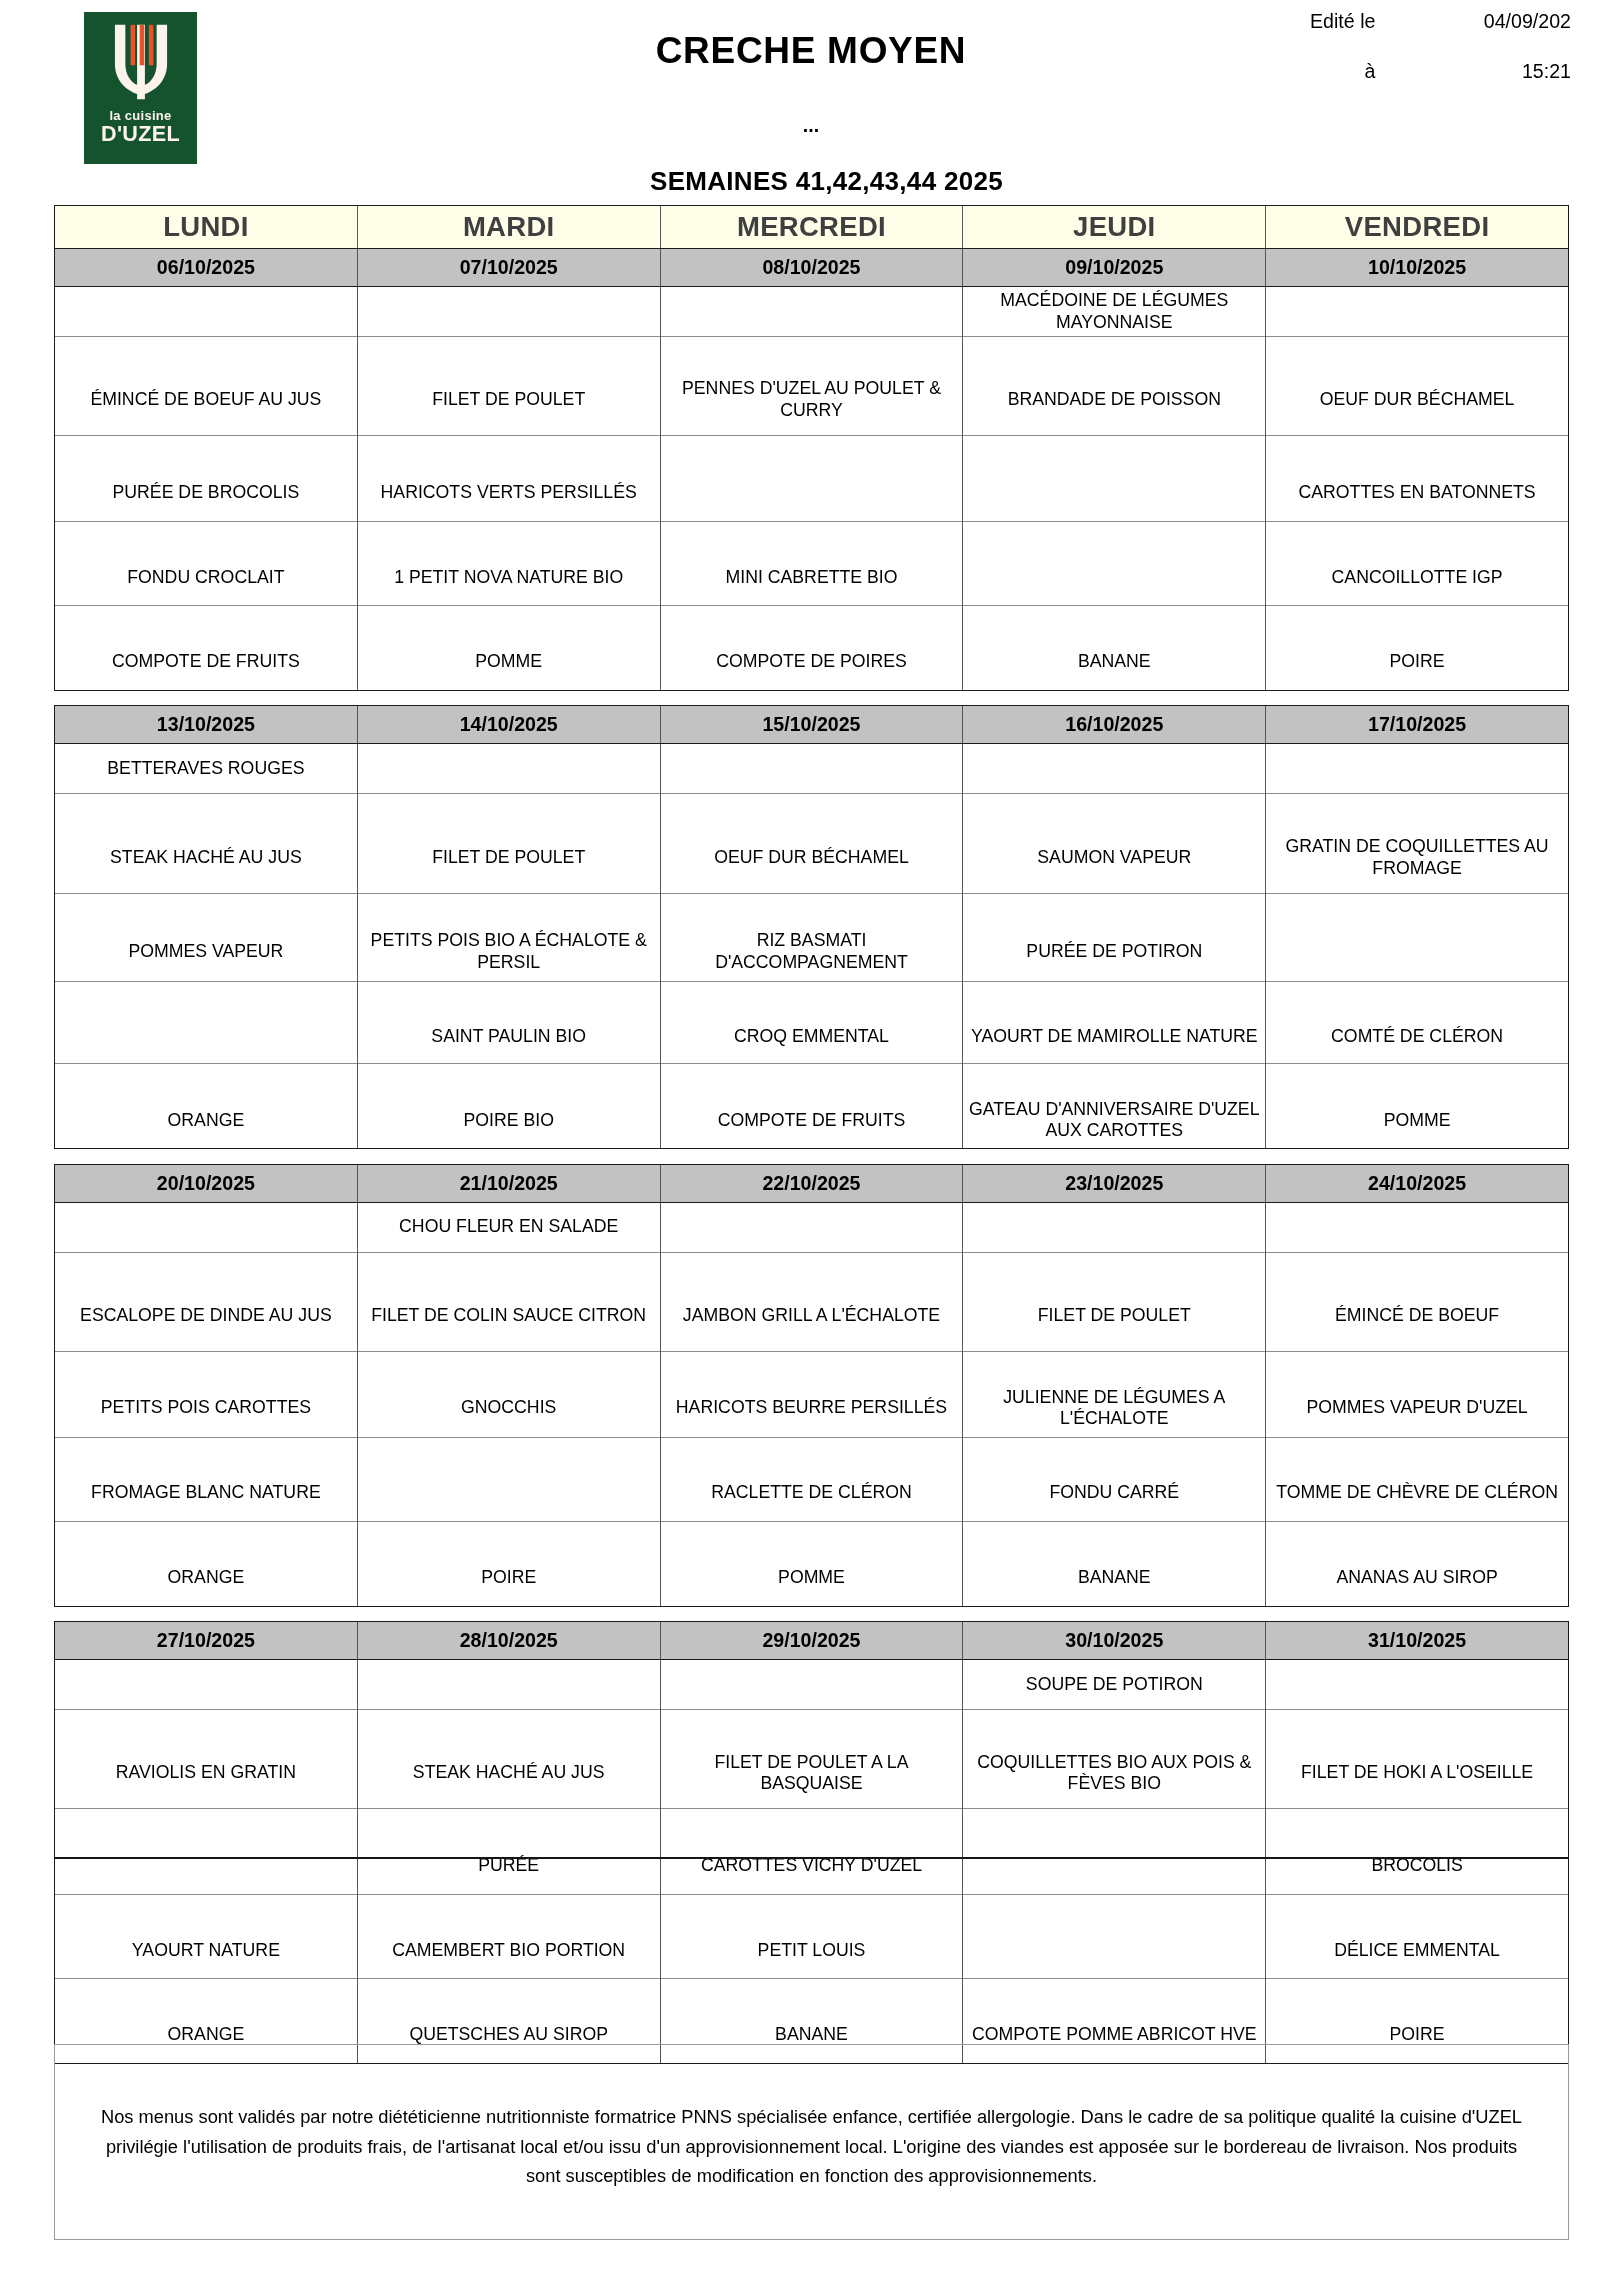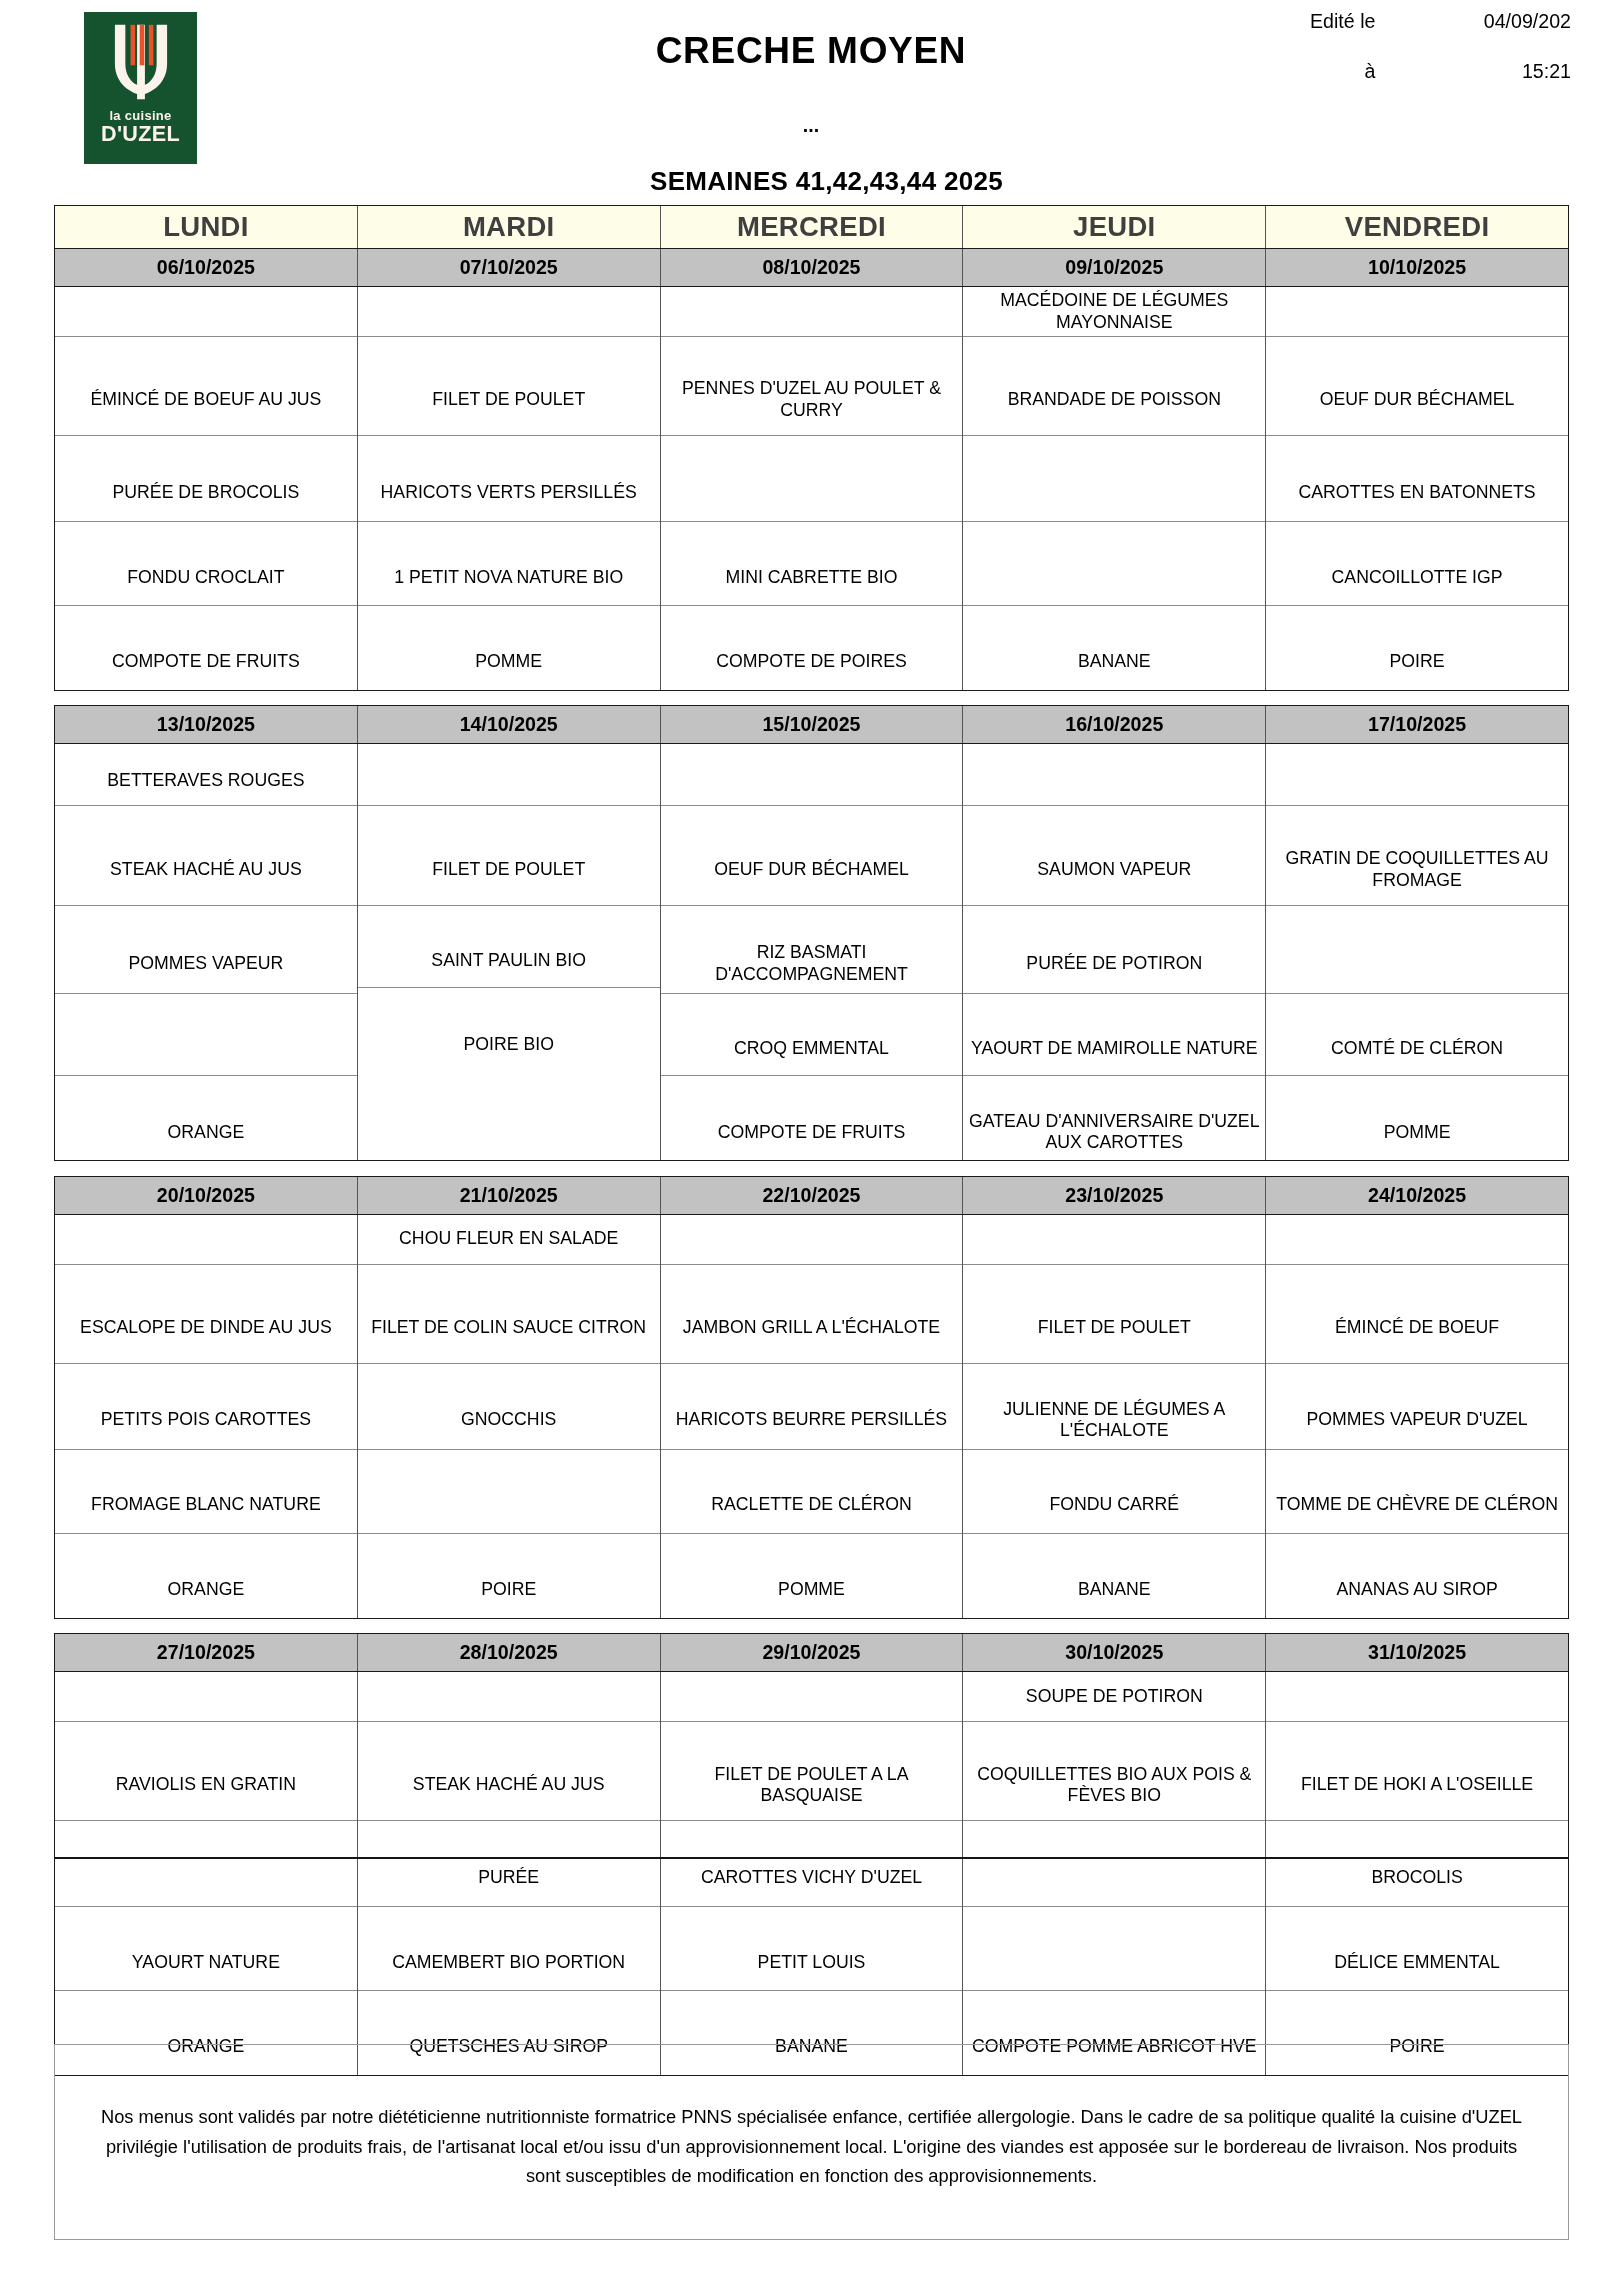--- a/index.html
+++ b/index.html
@@ -216,21 +216,21 @@
   }
   .course-cell:last-child { border-bottom: none; }
 
   
   .r0 { height: 50px; }
   .r1 { height: 71px; }
   .r2 { height: 58px; }
   .r3 { height: 56px; }
   .r4 { height: 56px; }
 
-  .week-2 .r0 { height: 50px; margin-top: 12px; }
+  .week-2 .r0 { height: 50px; }
   .week-2 .r1 { height: 72px; }
   .week-2 .r2 { height: 60px; }
   .week-2 .r3 { height: 54px; }
   .week-2 .r4 { height: 56px; }
 
   
   .sep-rule {
     position: absolute;
     left: 54px;
     top: 1857px;
@@ -362,20 +362,21 @@
         <div class="day-col">
           <div class="course-cell r0">BETTERAVES ROUGES</div>
           <div class="course-cell r1">STEAK HACHÉ AU JUS</div>
           <div class="course-cell r2">POMMES VAPEUR</div>
           <div class="course-cell r3"></div>
           <div class="course-cell r4">ORANGE</div>
         </div>
         <div class="day-col">
           <div class="course-cell r0"></div>
           <div class="course-cell r1">FILET DE POULET</div>
+          <div class="course-cell r2">PETITS POIS BIO A ÉCHALOTE &amp; PERSIL</div>
           <div class="course-cell r3">SAINT PAULIN BIO</div>
           <div class="course-cell r4">POIRE BIO</div>
         </div>
         <div class="day-col">
           <div class="course-cell r0"></div>
           <div class="course-cell r1">OEUF DUR BÉCHAMEL</div>
           <div class="course-cell r2">RIZ BASMATI D'ACCOMPAGNEMENT</div>
           <div class="course-cell r3">CROQ EMMENTAL</div>
           <div class="course-cell r4">COMPOTE DE FRUITS</div>
         </div>

